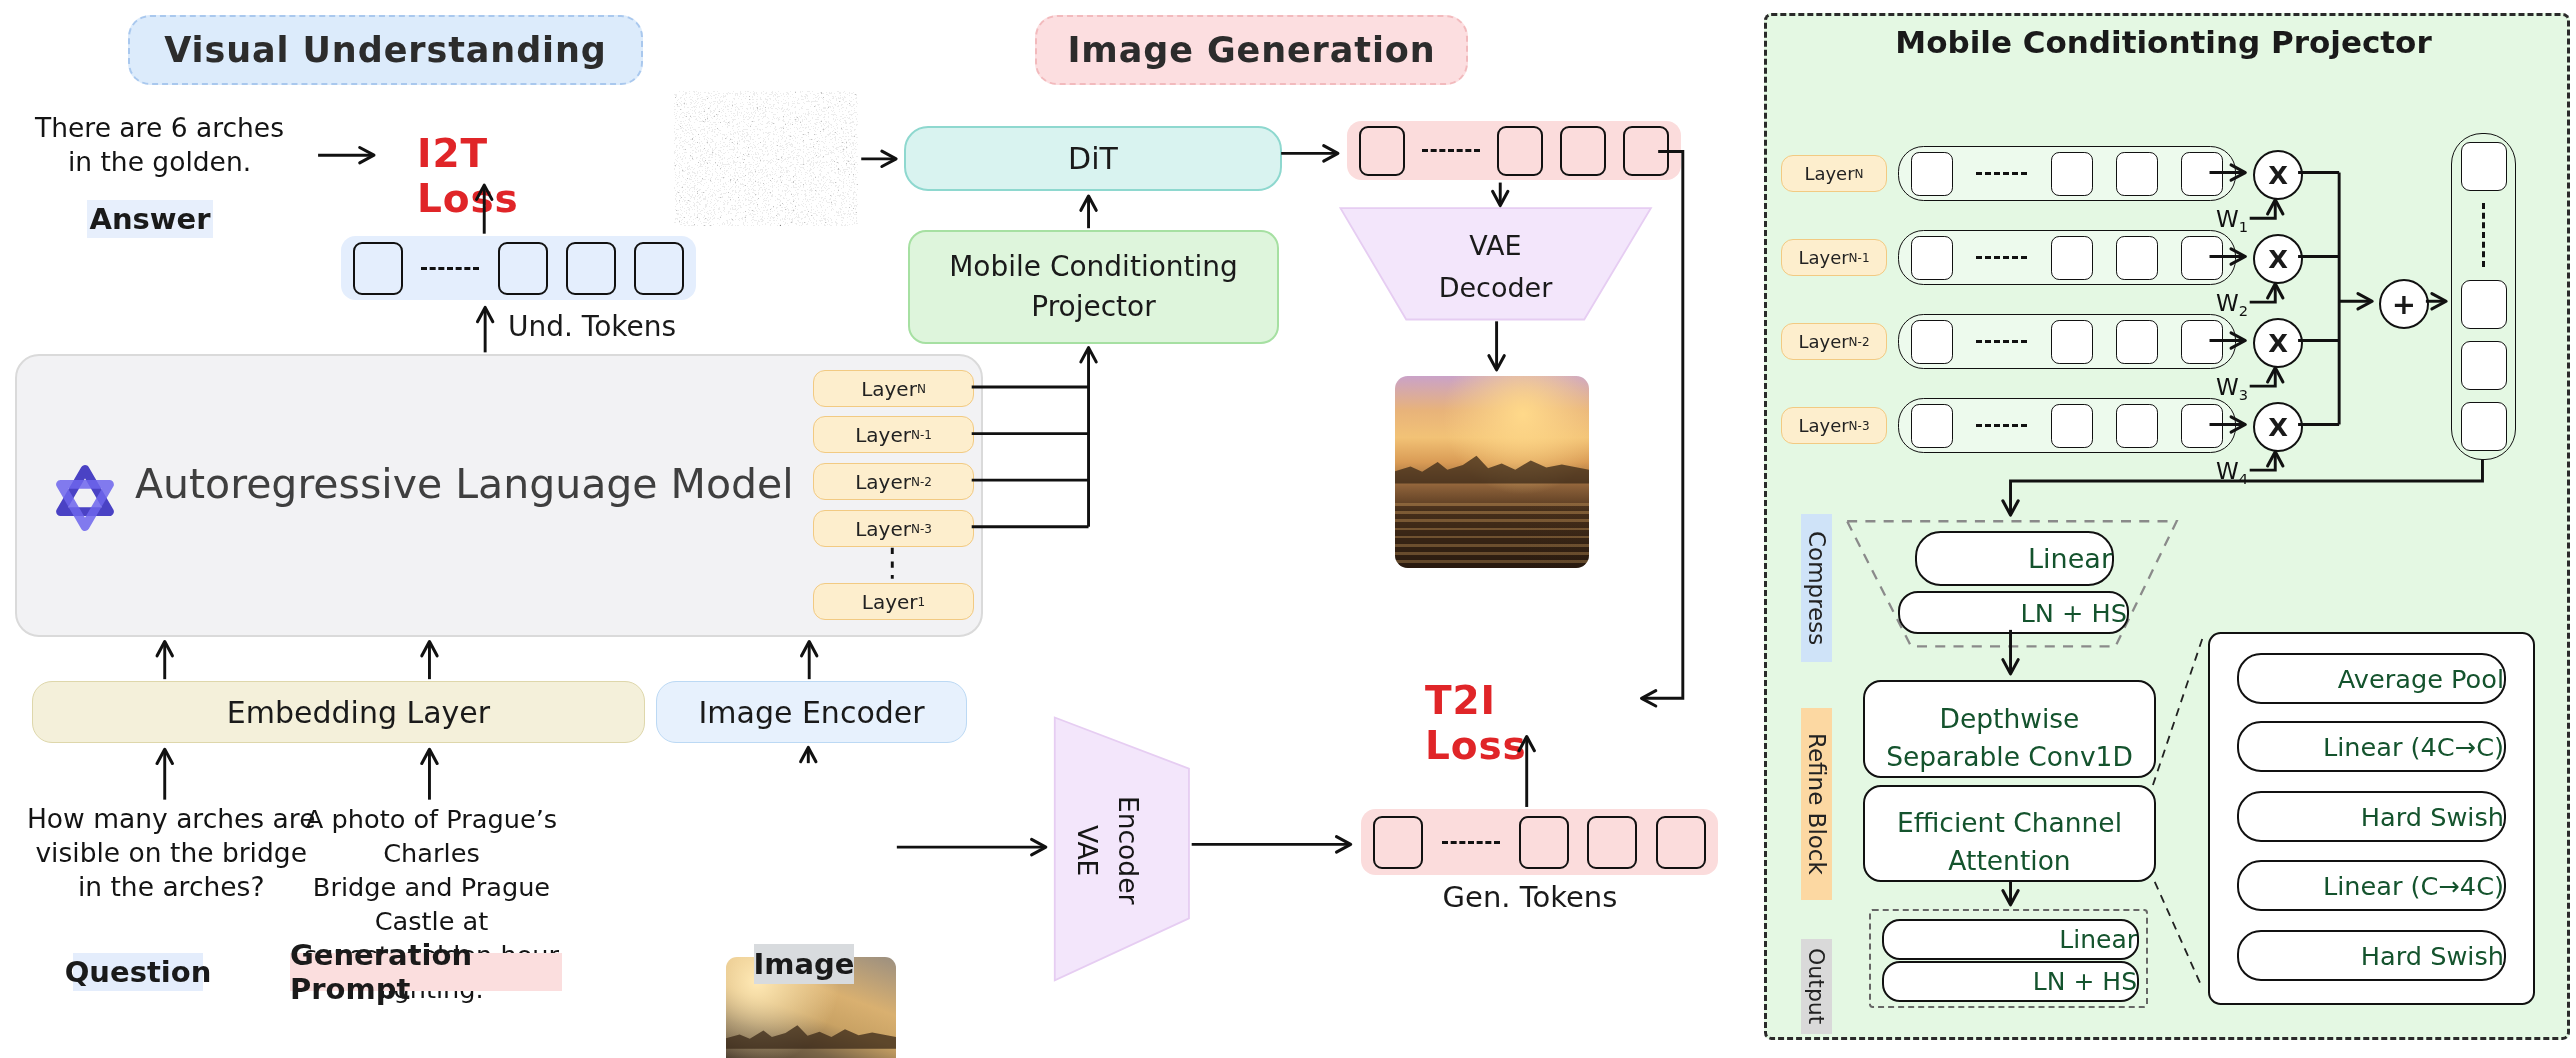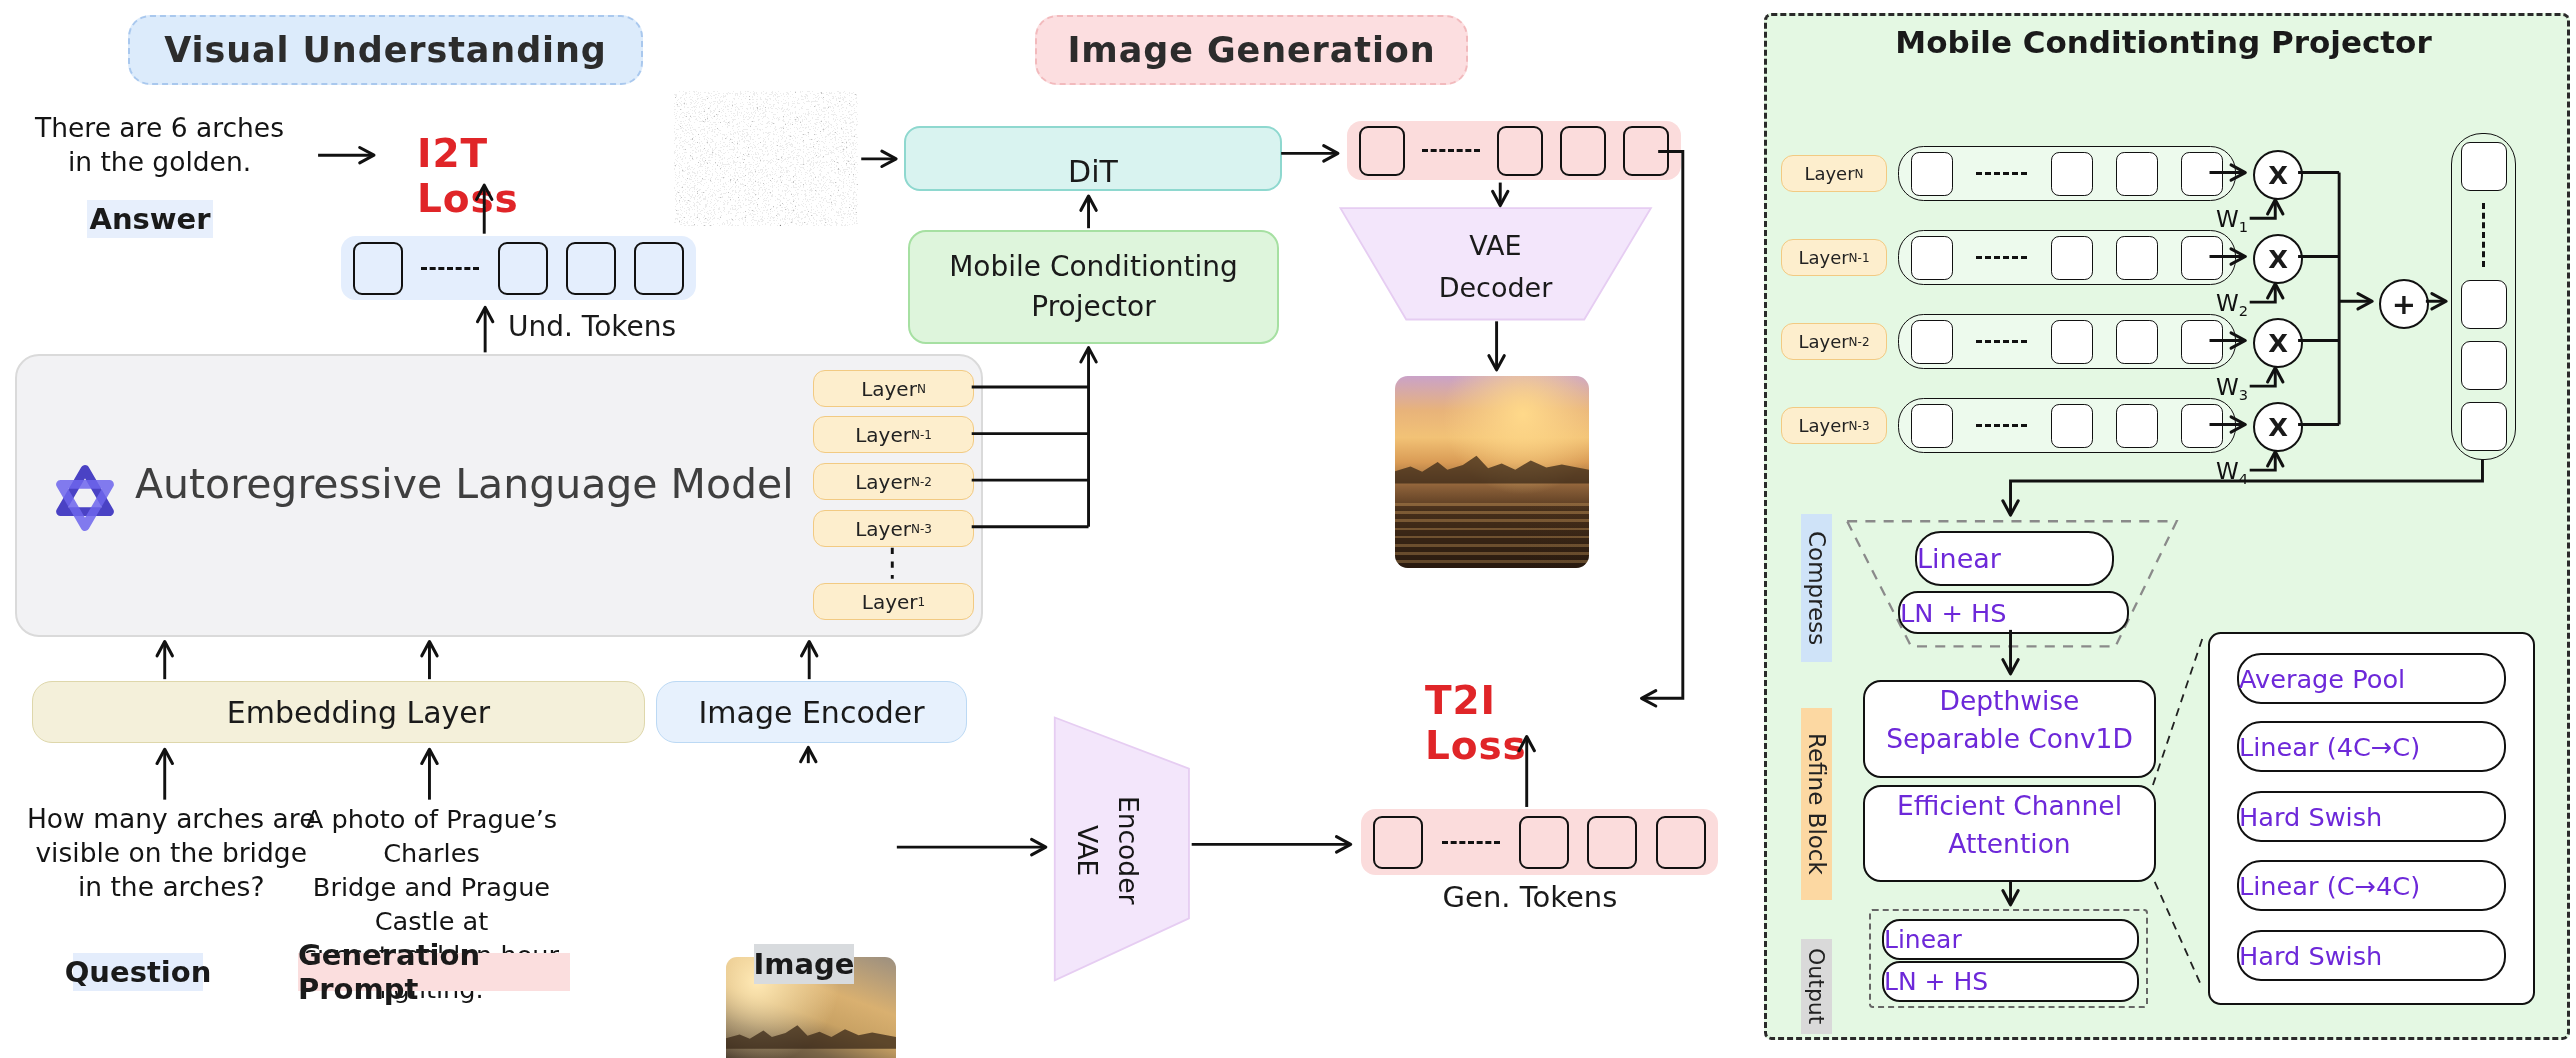--- a/index.html
+++ b/index.html
@@ -23,22 +23,22 @@
   .tok.white{background:#fff;width:40px;height:42px;border-width:1.8px;border-radius:8.2px;}
   .tok.white-v{background:#fff;width:44px;height:47px;border-width:1.8px;}
   .tdash{width:58px;height:0;border-top:3.2px dashed #111;}
   .vdash{width:0;height:64px;border-left:3.2px dashed #111;margin:0 auto;}
   .layerchip{background:#fdeecd;border:1.8px solid #f2ca82;border-radius:12px;font-size:20px;color:#222;}
   .layerchip sub{font-size:12px;}
   .wlab{font-size:23px;color:#111;}
   .wlab sub{font-size:14.6px;}
   .circ{background:#fff;border:2.7px solid #111;border-radius:50%;font-size:25.6px;font-weight:600;}
   .panel{background:#e4f8e3;border:3.2px dashed #2a2a2a;border-radius:7.3px;}
-  .wbox{background:#fff;border:2.3px solid #111;display:flex;align-items:center;justify-content:flex-start;
-        text-align:center;font-size:26.5px;color:#6d28d9;}
+  .wbox{background:#fff;border:2.3px solid #111;display:flex;align-items:center;justify-content:flex-end;
+        text-align:center;font-size:26.5px;color:#14532d;}
   .strip{writing-mode:vertical-lr;text-align:center;font-size:23px;color:#222;display:flex;align-items:center;justify-content:center;}
   .vtext{writing-mode:vertical-lr;text-align:center;font-size:26.5px;color:#161616;line-height:1.55;}
   .hl{font-weight:bold;font-size:29px;display:flex;align-items:center;justify-content:center;}
   sub{vertical-align:-4.6px;}
   .imgart{border-radius:12.8px;position:relative;overflow:hidden;}
   .inimg{background:
     radial-gradient(circle at 18% 15%, #ffe9b5 0%, rgba(255,233,181,0) 42%),
     linear-gradient(200deg,#9b8f80 0%,#d9b070 26%,#c9a264 40%,#7a6548 55%,#4e4031 72%,#2c2219 100%);}
   .genimg{background:
     radial-gradient(circle at 66% 20%, #ffd98a 0%, rgba(255,217,138,0) 40%),
@@ -100,21 +100,21 @@
         <feComponentTransfer>
             <feFuncR type="discrete" tableValues="0 0.2 0.55 0.85 1"></feFuncR>
             <feFuncG type="discrete" tableValues="0 0.2 0.55 0.85 1"></feFuncG>
             <feFuncB type="discrete" tableValues="0 0.2 0.55 0.85 1"></feFuncB>
           </feComponentTransfer>
       </filter>
       <rect width="202" height="148" filter="url(#nz)"></rect>
     </svg>
   </div>
 
-  <div class="abs flex" style="left:904px;top:126px;width:374px;height:61px;background:#d9f3f0;border:2.3px solid #8ed8cf;border-radius:16px;font-size:30px;align-items:flex-end;">
+  <div class="abs flex" style="left:904px;top:126px;width:374px;height:61px;background:#d9f3f0;border:2.3px solid #8ed8cf;border-radius:24px;font-size:30px;">
     <span>DiT</span>
   </div>
 
   <div class="abs flex" style="left:908px;top:230px;width:367px;height:110px;background:#def5dc;border:2.3px solid #a6e0a2;border-radius:18px;flex-direction:column;font-size:28px;line-height:40px;">
     <div>Mobile Conditionting</div>
     <div>Projector</div>
   </div>
 
   <div class="abs trow pink" style="left:1347px;top:121px;width:310px;height:59px;">
     <div class="tok pink-s"></div>
@@ -177,21 +177,21 @@
   </div>
   <div class="abs hl" style="left:73px;top:953px;width:130px;height:38px;background:#e4edfc;">
     <span>Question</span>
   </div>
 
   <div class="abs smalltext" style="left:281px;top:802px;width:301px;font-size:25.6px;">
     <div>A photo of Prague’s Charles</div>
     <div>Bridge and Prague Castle at</div>
     <div>sunset, golden hour lighting.</div>
   </div>
-  <div class="abs hl" style="left:290px;top:953px;width:272px;height:38px;background:#fbdede;margin-left:8px;">
+  <div class="abs hl" style="left:290px;top:953px;width:272px;height:38px;background:#fbdede;">
     <span>Generation Prompt</span>
   </div>
 
   <div class="abs imgart inimg" style="left:726px;top:765px;width:170px;height:164px;border-radius:11px;"></div>
   <div class="abs hl" style="left:754px;top:944px;width:100px;height:40px;background:#d8dbde;">
     <span>Image</span>
   </div>
 
   <div class="abs vtext" style="left:1067px;top:774px;width:100px;height:153px;">
     <span>VAE</span><br>

